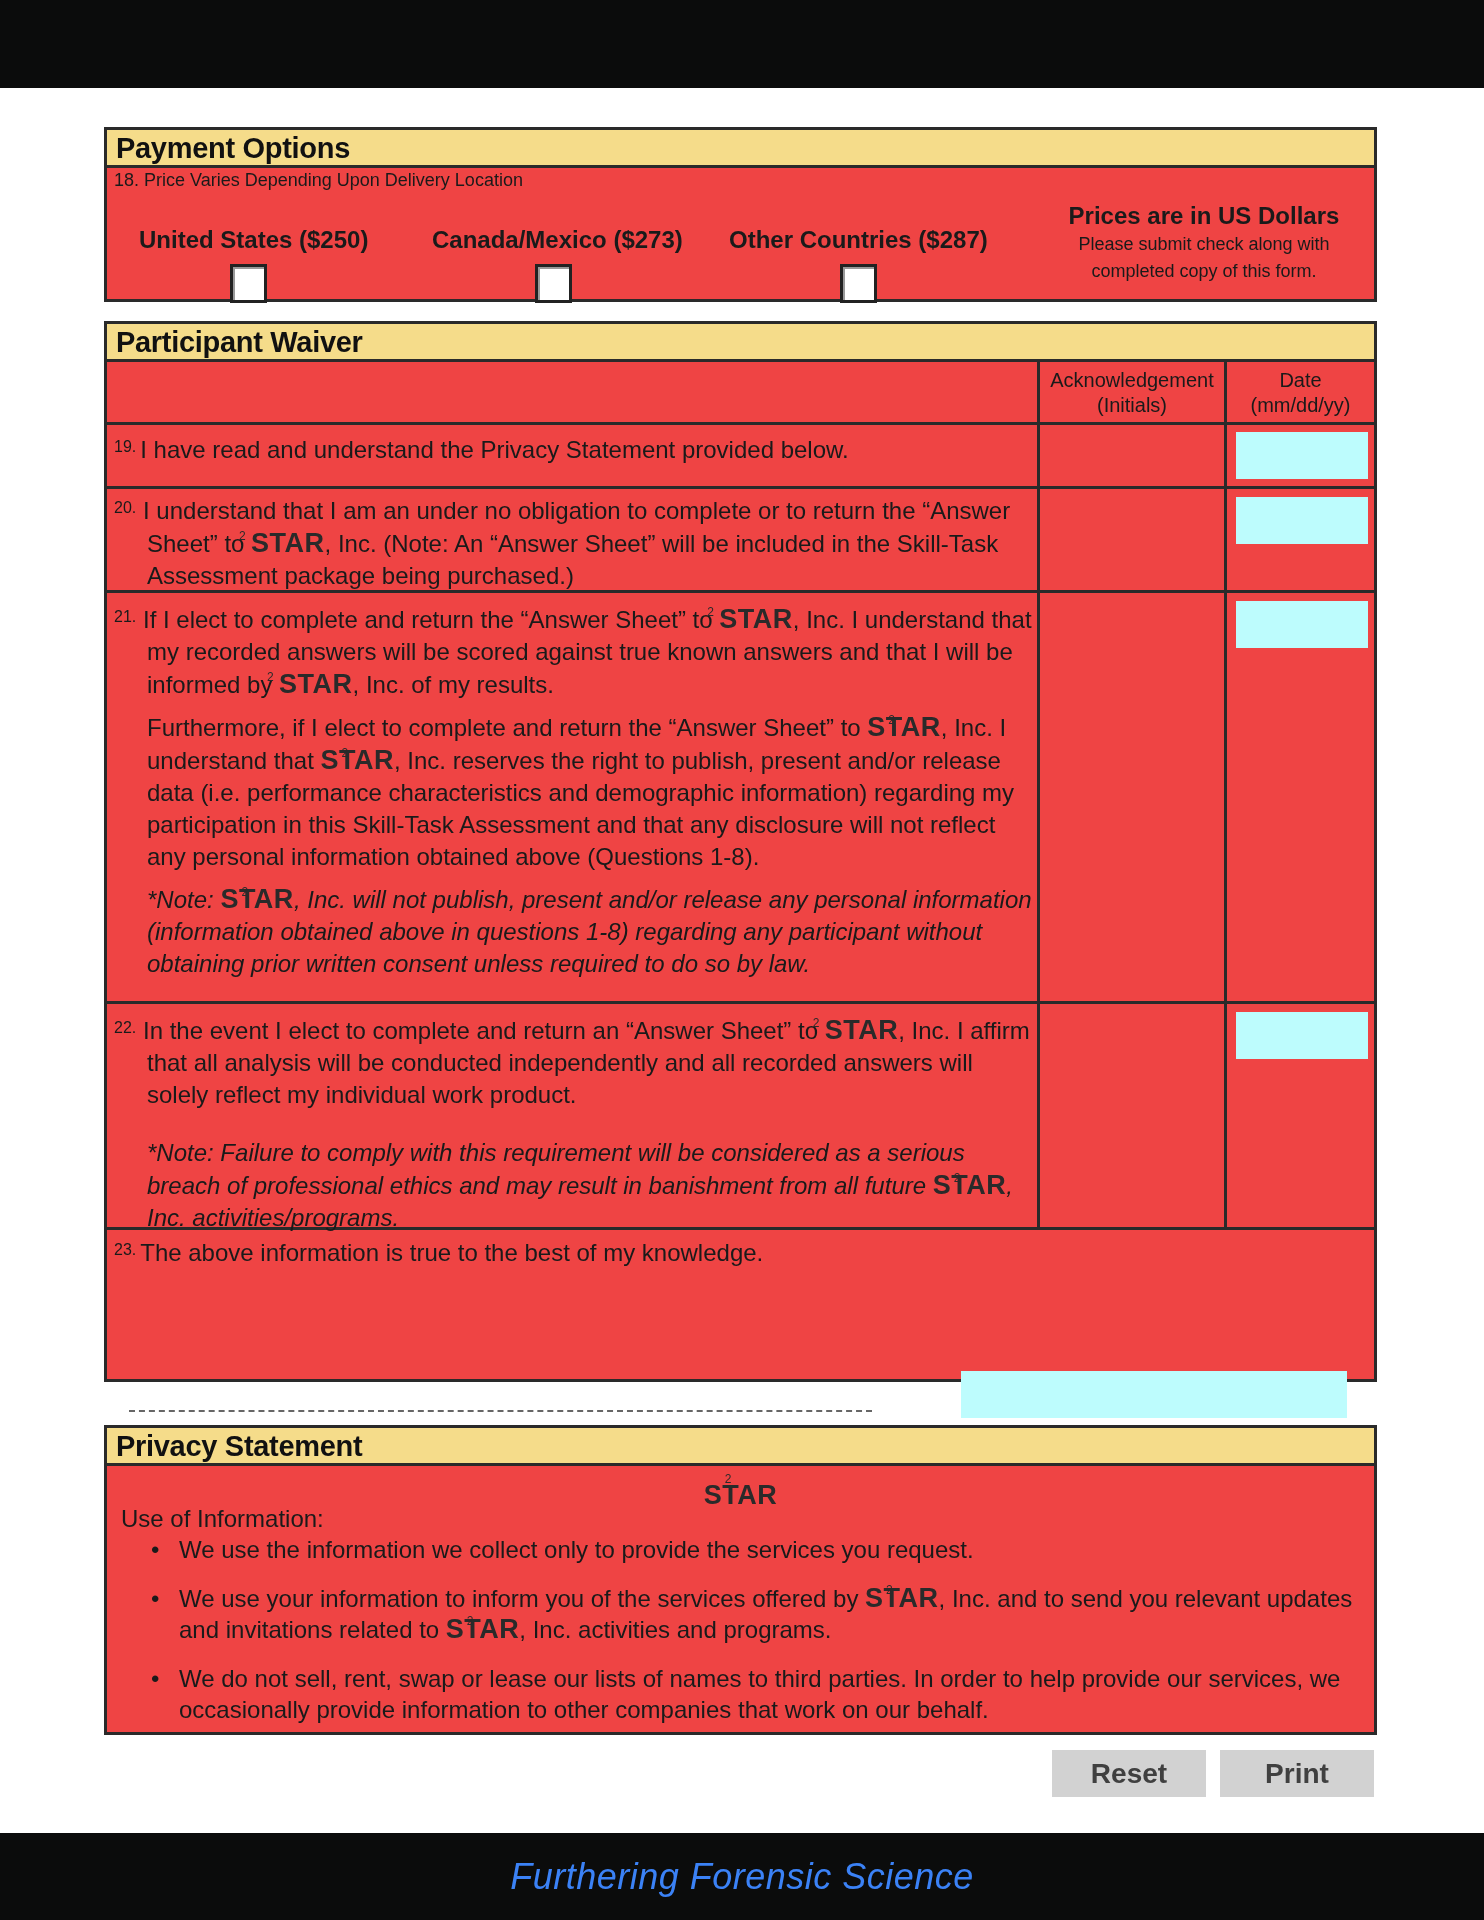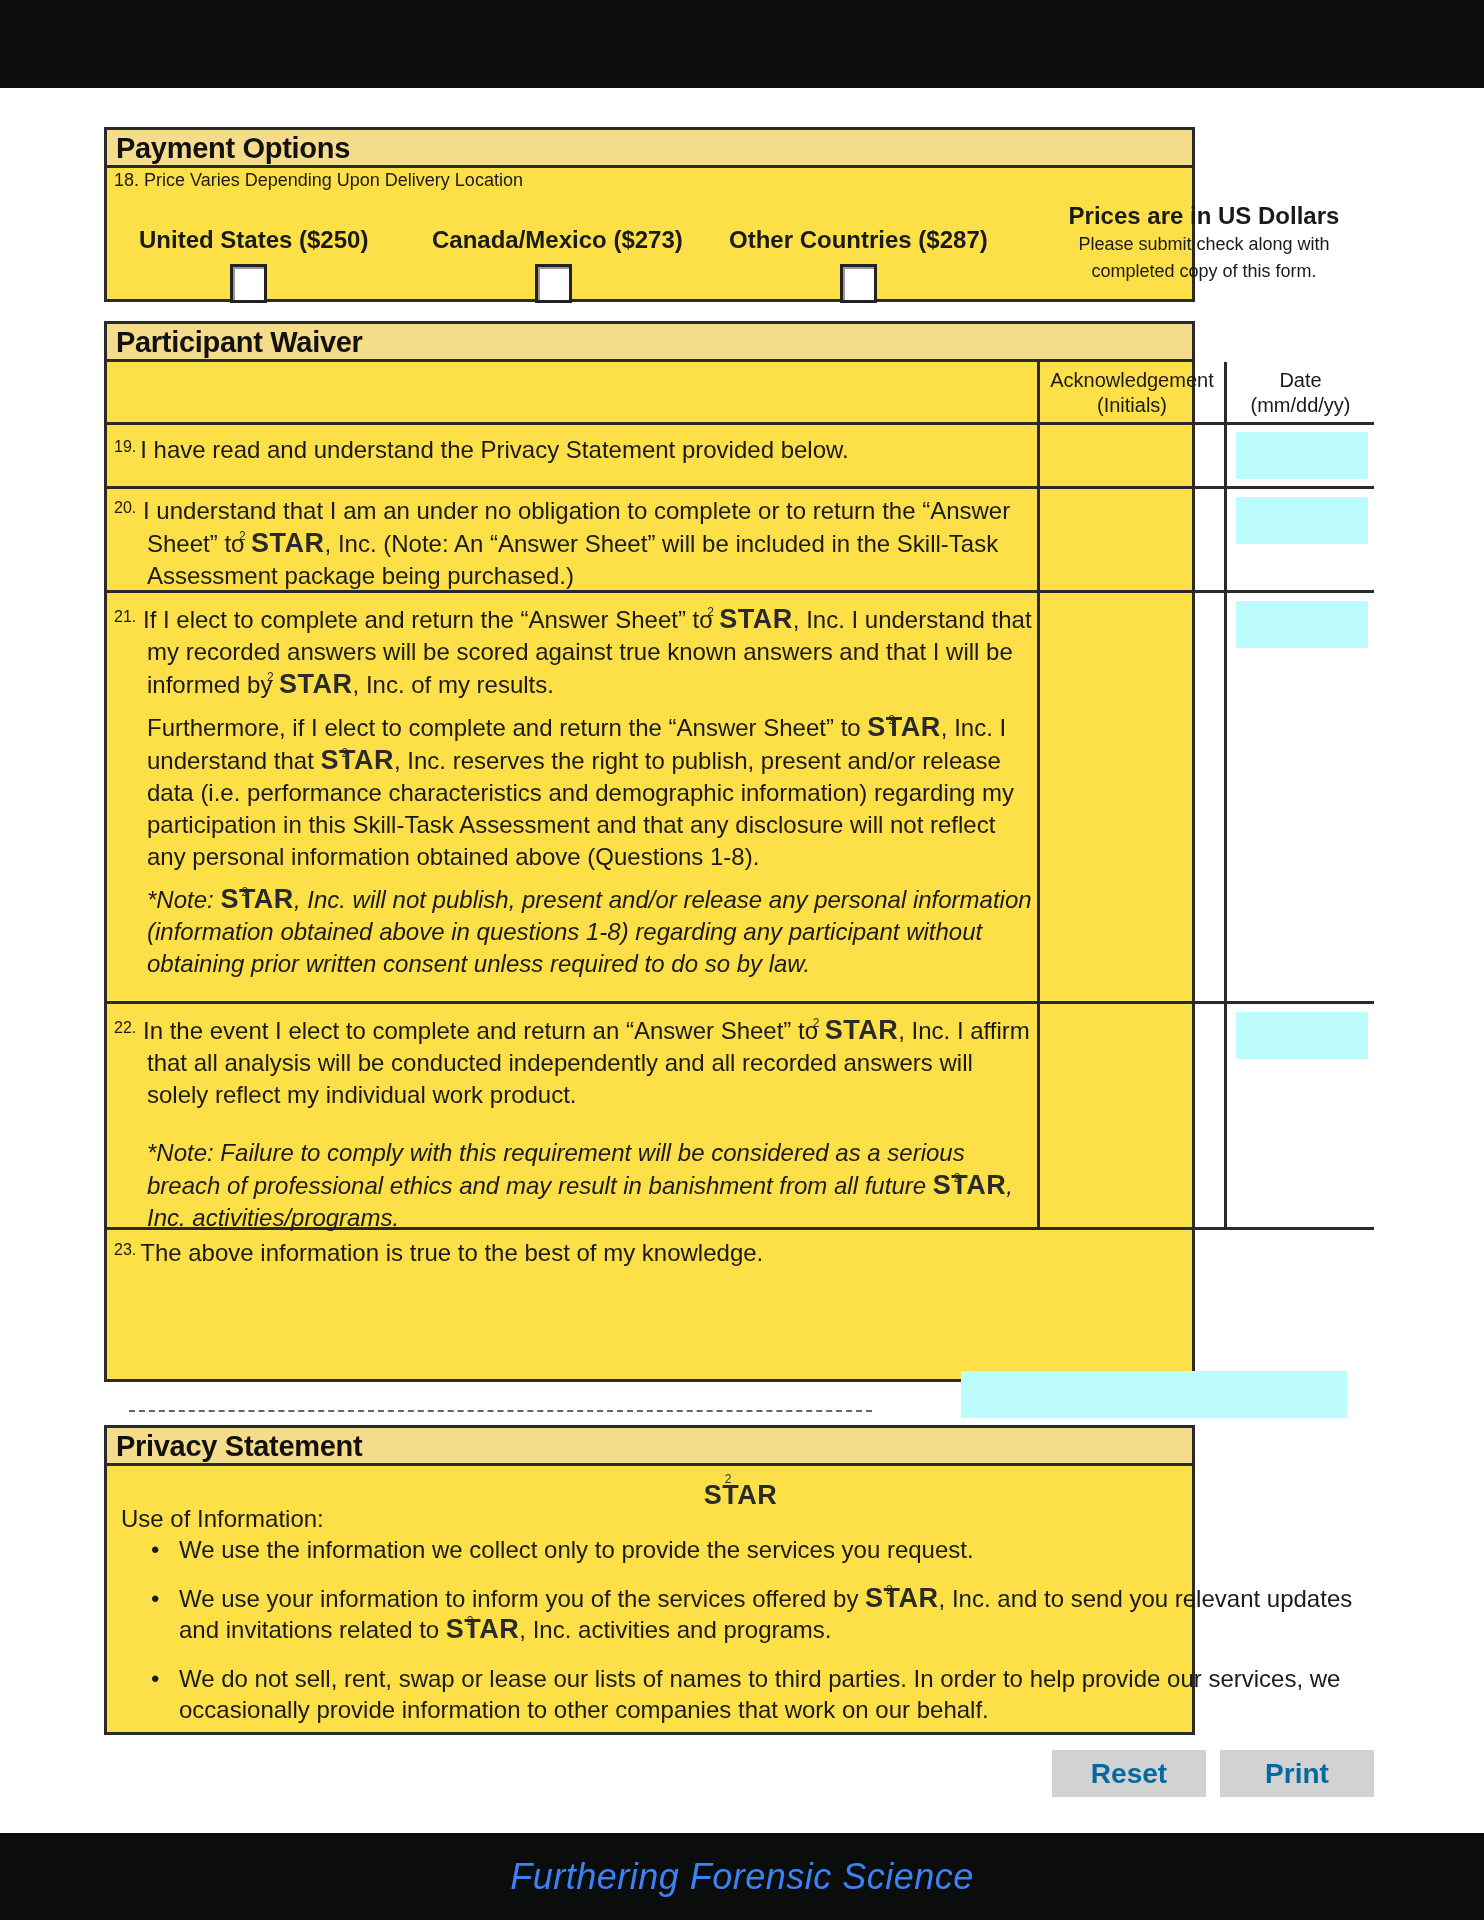--- a/index.html
+++ b/index.html
@@ -4,21 +4,21 @@
   <style>
     * { box-sizing: border-box; margin: 0; padding: 0; }
     html, body { width: 1484px; height: 1920px; background: #ffffff; overflow: hidden; }
     body { position: relative; font-family: "Liberation Sans", "DejaVu Sans", sans-serif; color: #1a1a1a; }
 
     .top-bar { position: absolute; left: 0; top: 0; width: 1484px; height: 88px; background: #0b0c0c; }
     .footer-bar { position: absolute; left: 0; top: 1833px; width: 1484px; height: 87px; background: #0b0c0c;
       display: flex; align-items: center; justify-content: center; }
     .footer-bar span { color: #3b82f6; font-style: italic; font-size: 36px; letter-spacing: 0.5px; }
 
-    .section { position: absolute; left: 104px; width: 1091px; border: 3px solid #2a2a2a; background: #fde047; }
+    .section { position: absolute; left: 104px; width: 1273px; border: 3px solid #2a2a2a; background: #ef4444; }
     .section-header { height: 38px; background: #f5dc8a; border-bottom: 3px solid #2a2a2a;
       font-weight: bold; font-size: 29px; padding-left: 9px; line-height: 36px; color: #111; letter-spacing: -0.3px; }
 
     
     #payment { top: 127px; height: 175px; }
     .pay-q { position: absolute; left: 7px; top: 40px; font-size: 18px; }
     .pay-opt { position: absolute; top: 72px; text-align: center; }
     .pay-opt .lbl { font-weight: bold; font-size: 24px; white-space: nowrap; margin-top: 24px; }
     .checkbox { display: inline-block; width: 37px; height: 39px; border: 3px solid #222; background: #fff;
       box-shadow: inset 2px 2px 0 #999; margin-top: 10px; cursor: pointer; }
@@ -47,21 +47,21 @@
 
     
     #privacy { top: 1425px; height: 310px; }
     .priv-head { position: absolute; left: 0; width: 1267px; top: 52px; text-align: center; font-size: 24px; font-weight: bold; }
     .priv-use { position: absolute; left: 14px; top: 77px; font-size: 24px; }
     .priv-list { position: absolute; left: 44px; top: 106px; width: 1210px; list-style: none; }
     .priv-list li { position: relative; padding-left: 28px; font-size: 24px; line-height: 31px; margin-bottom: 18px; }
     .priv-list li::before { content: "\2022"; position: absolute; left: 0; top: 0; font-size: 24px; }
 
     .btn { position: absolute; top: 1750px; height: 47px; width: 154px; background: #d2d2d2; border: none;
-      font-weight: bold; font-size: 28px; color: #0369a1; cursor: pointer; font-family: "Liberation Sans", sans-serif; }
+      font-weight: bold; font-size: 28px; color: #404040; cursor: pointer; font-family: "Liberation Sans", sans-serif; }
   </style>
 </head>
 <body>
 
 <div class="top-bar"></div>
 
 <div class="section" id="payment">
   <div class="section-header">Payment Options</div>
   <div class="pay-q">
     <span>18.</span>

